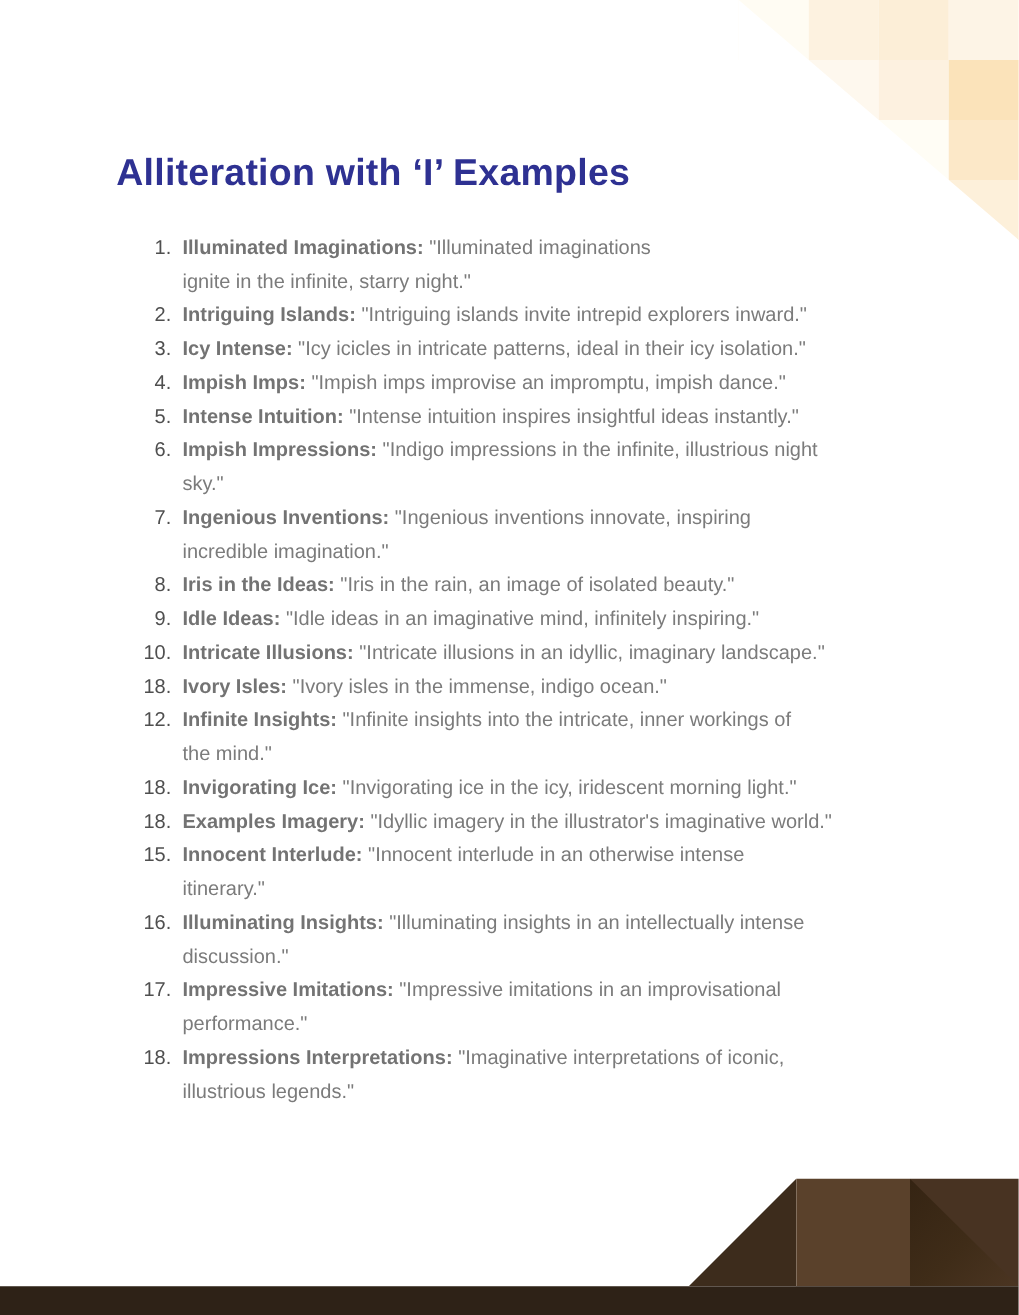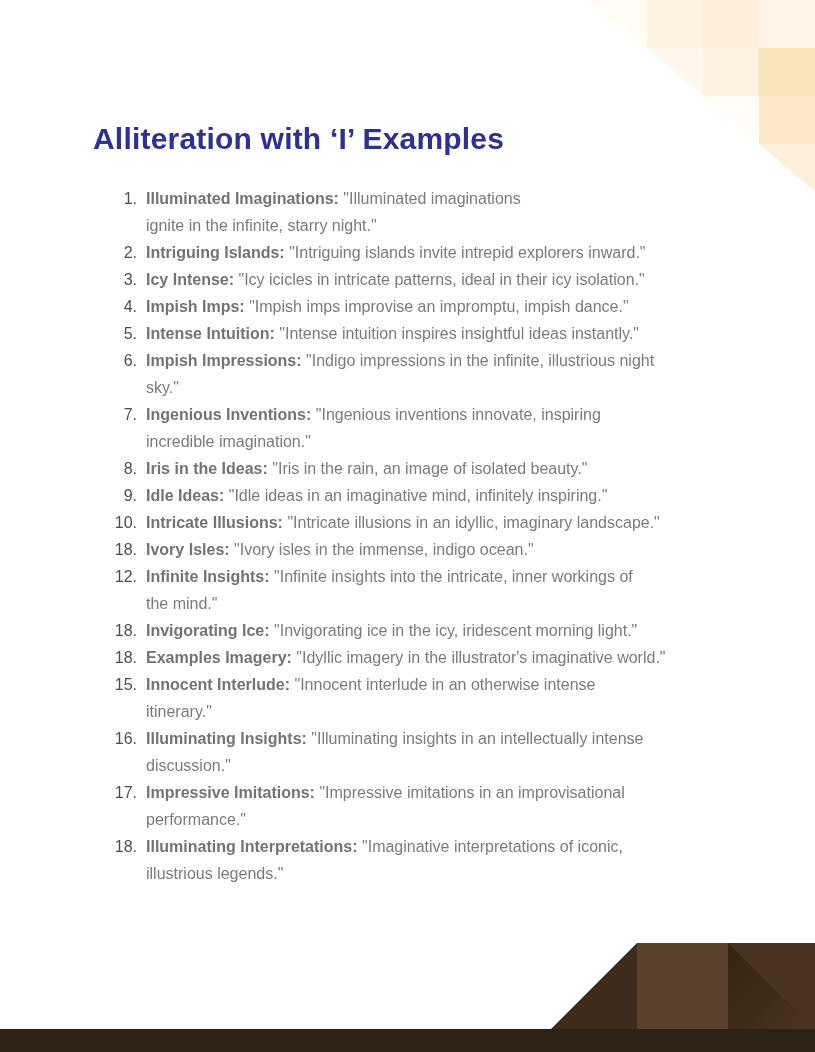--- a/index.html
+++ b/index.html
@@ -227,21 +227,21 @@
       </li>
 
       <li class="item">
         <span class="num">17.</span>
         <span class="text"><span class="term">Impressive Imitations:</span> <span class="quote">"Impressive imitations in an improvisational
 performance."</span></span>
       </li>
 
       <li class="item">
         <span class="num">18.</span>
-        <span class="text"><span class="term">Illuminating Interpretations:</span> <span class="quote">"Imaginative interpretations of iconic,
+        <span class="text"><span class="term">Impressions Interpretations:</span> <span class="quote">"Imaginative interpretations of iconic,
 illustrious legends."</span></span>
       </li>
     </ol>
 </div>
 
 <div class="bottom-decor">
   <div class="bd-tri" style="background: rgb(61, 44, 28);"></div>
   <div class="bd-mid" style="background: rgb(90, 65, 43);"></div>
   <div class="bd-right" style="background: rgb(72, 51, 34);">
     <div class="bd-fold" style="background: linear-gradient(135deg, rgb(53, 36, 19) 0%, rgb(63, 44, 24) 55%, rgb(75, 53, 34) 100%);"></div>

